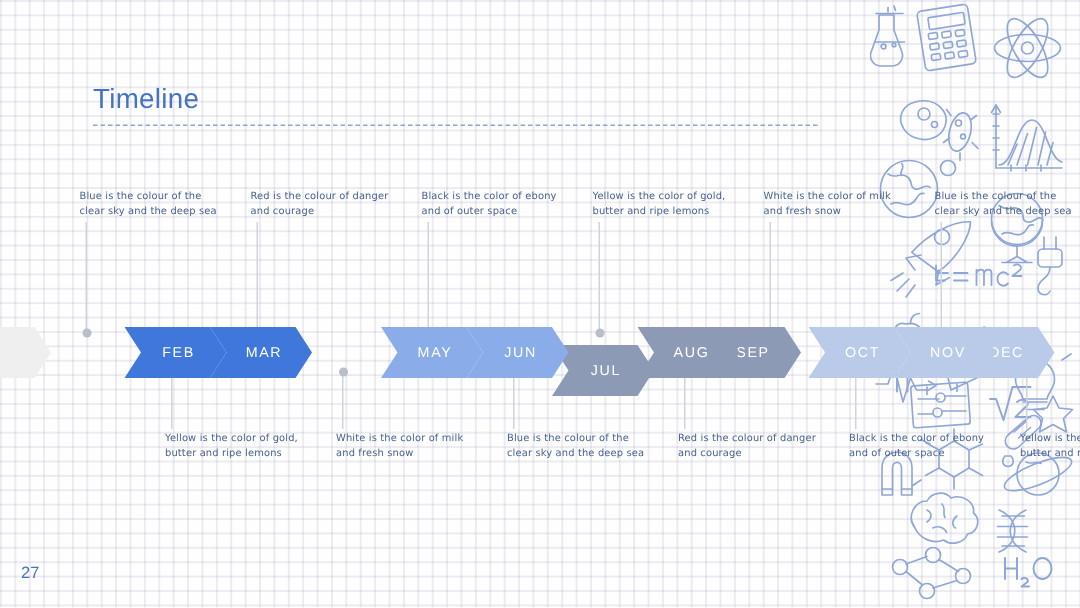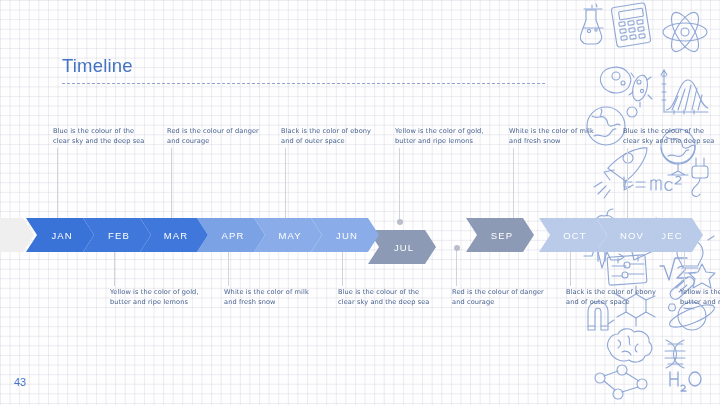--- a/index.html
+++ b/index.html
@@ -318,56 +318,53 @@
   </div>
 
   <div id="title-block">
     <h1 id="page-title">Timeline</h1>
     <div id="title-rule"></div>
   </div>
 
   <div id="timeline">
 
     <div class="arrow" style="left:-16px; width:50px; background:#efefef;"></div>
-  <div class="arrow" style="left: 26px; width: 68px; background: rgb(58, 115, 216); z-index: 50;">
-        <span>JAN</span>
-      </div>
       <div class="arrow" style="left: 83px; width: 68px; background: rgb(63, 119, 218); z-index: 49;">
         <span>FEB</span>
       </div>
       <div class="arrow" style="left: 140px; width: 68px; background: rgb(63, 119, 218); z-index: 48;">
         <span>MAR</span>
       </div>
-      <div class="arrow" style="left: 197px; width: 68px; background: rgb(123, 162, 228); z-index: 47;">
-        <span>APR</span>
-      </div>
       <div class="arrow" style="left: 311px; width: 68px; background: rgb(138, 173, 233); z-index: 45;">
         <span>JUN</span>
       </div>
       <div class="arrow" style="left: 254px; width: 68px; background: rgb(138, 173, 233); z-index: 46;">
         <span>MAY</span>
       </div>
       <div class="arrow" style="left: 368px; width: 68px; background: rgb(140, 154, 181); z-index: 44; margin-top: 12px;">
         <span>JUL</span>
       </div>
+      <div class="arrow" style="left: 425px; width: 68px; background: rgb(140, 154, 181); z-index: 43;">
+        <span>AUG</span>
+      </div>
       <div class="arrow" style="left: 466px; width: 68px; background: rgb(140, 154, 181); z-index: 42;">
         <span>SEP</span>
       </div>
       <div class="arrow" style="left: 596px; width: 68px; background: rgb(185, 203, 233); z-index: 40;">
         <span>NOV</span>
       </div>
       <div class="arrow" style="left: 539px; width: 68px; background: rgb(185, 203, 233); z-index: 41;">
         <span>OCT</span>
       </div>
       <div class="arrow" style="left: 635px; width: 68px; background: rgb(185, 203, 233); z-index: 39; text-align: right;">
         <span>DEC</span>
       </div>
     </div>
 
-  <div id="page-number">43</div>
+  <div id="page-number">27</div>
 
 <div class="stem" style="left: 57px; top: 148px; height: 74px;"></div>
     <div class="dot" style="left: 54.6px; top: 219px;"></div>
     <div class="caption" style="left: 53px; top: 146px; transform: translateY(-100%);">Blue is the colour of the clear sky and the deep sea</div>
     <div class="stem" style="left: 171px; top: 148px; height: 74px;"></div>
     <div class="dot" style="left: 168.6px; top: 219px;"></div>
     <div class="caption" style="left: 167px; top: 146px; transform: translateY(-100%);">Red is the colour of danger and courage</div>
     <div class="stem" style="left: 285px; top: 148px; height: 74px;"></div>
     <div class="dot" style="left: 282.6px; top: 219px;"></div>
     <div class="caption" style="left: 281px; top: 146px; transform: translateY(-100%);">Black is the color of ebony and of outer space</div>

